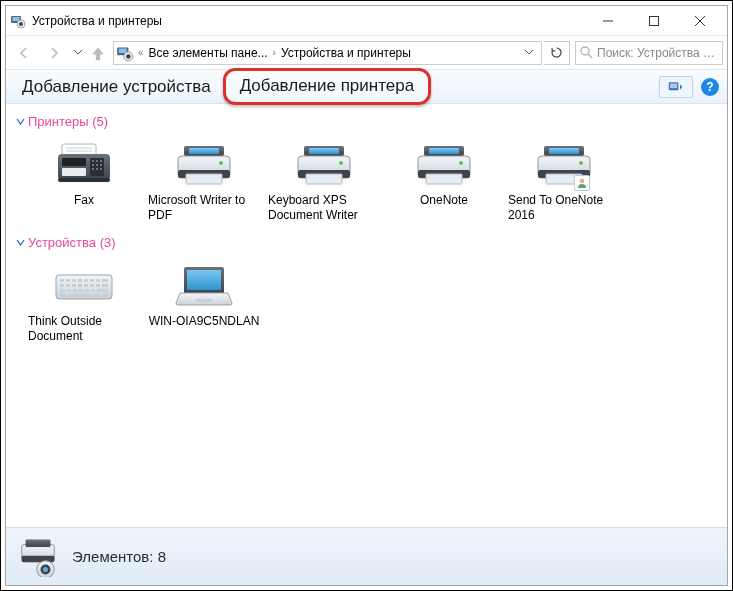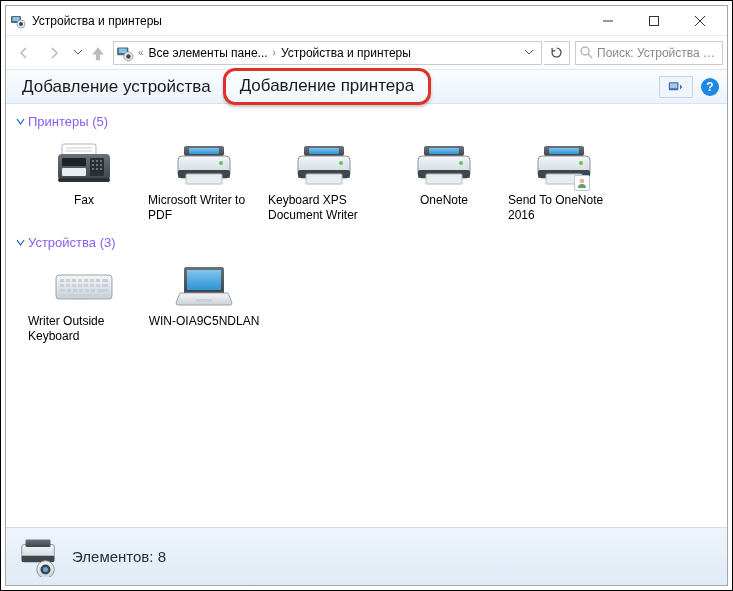--- a/index.html
+++ b/index.html
@@ -36,21 +36,21 @@
 .toolbar { height: 34px; background: linear-gradient(#fafdff,#eaf2fb); border-bottom: 1px solid #d6e4f1; display: flex; align-items: center; padding: 0 8px; position: relative; }
 .tool-btn { font-size: 17px; color: #1a1a1a; padding: 4px 8px; cursor: pointer; }
 .tool-highlight { border: 3px solid #e1302a; border-radius: 12px; padding: 5px 14px 6px; margin-left: 4px; box-shadow: 0 2px 3px rgba(0,0,0,.25); background: rgba(255,255,255,.35); }
 .tool-right { margin-left: auto; display: flex; align-items: center; gap: 8px; }
 .view-btn { width: 34px; height: 22px; border: 1px solid #c4d4e6; background: #eef5fc; display: flex; align-items: center; justify-content: center; border-radius: 1px; }
 .view-btn svg { width: 16px; height: 12px; }
 .help-btn { width: 18px; height: 18px; border-radius: 50%; background: #1e88e5; color: #fff; display: flex; align-items: center; justify-content: center; font-size: 12px; font-weight: bold; }
 
 
 .content { flex: 1; overflow-y: auto; padding: 4px 8px 0 8px; background: #fff; }
-.group-hdr { display: flex; align-items: center; font-size: 13px; color: #8b5cf6; padding: 6px 0 4px; cursor: pointer; }
+.group-hdr { display: flex; align-items: center; font-size: 13px; color: #ec4899; padding: 6px 0 4px; cursor: pointer; }
 .group-hdr .caret { width: 12px; display: inline-flex; align-items: center; justify-content: center; margin-right: 2px; }
 .group-hdr .caret svg { width: 9px; height: 9px; }
 .items { display: flex; flex-wrap: wrap; gap: 0; padding-left: 10px; }
 .item { width: 120px; display: flex; flex-direction: column; align-items: center; padding: 6px 4px; cursor: pointer; position: relative; }
 .item .icon-wrap { width: 64px; height: 50px; display: flex; align-items: center; justify-content: center; position: relative; }
 .item .label { font-size: 12px; color: #000; margin-top: 4px; line-height: 1.25; max-width: 112px; }
 .badge { position: absolute; bottom: -2px; right: 6px; width: 16px; height: 16px; border: 1px solid #b6cbe2; background: #fff; border-radius: 2px; display: flex; align-items: center; justify-content: center; }
 .badge svg { width: 12px; height: 12px; }
 
 
@@ -331,21 +331,21 @@
           </span>
     <span>Устройства</span>&nbsp;<span>(3)</span>
   </div>
   <div class="items" id="device-items">
           <div class="item">
             <div class="icon-wrap">
               <svg viewBox="0 0 64 48" width="64" height="48">
                 <use href="#icon-keyboard"></use>
               </svg>
             </div>
-            <div class="label">Writer Outside Keyboard</div>
+            <div class="label">Think Outside Document</div>
           </div>
           <div class="item">
             <div class="icon-wrap">
               <svg viewBox="0 0 64 48" width="64" height="48">
                 <use href="#icon-laptop"></use>
               </svg>
             </div>
             <div class="label">WIN-OIA9C5NDLAN</div>
           </div>
         </div>

